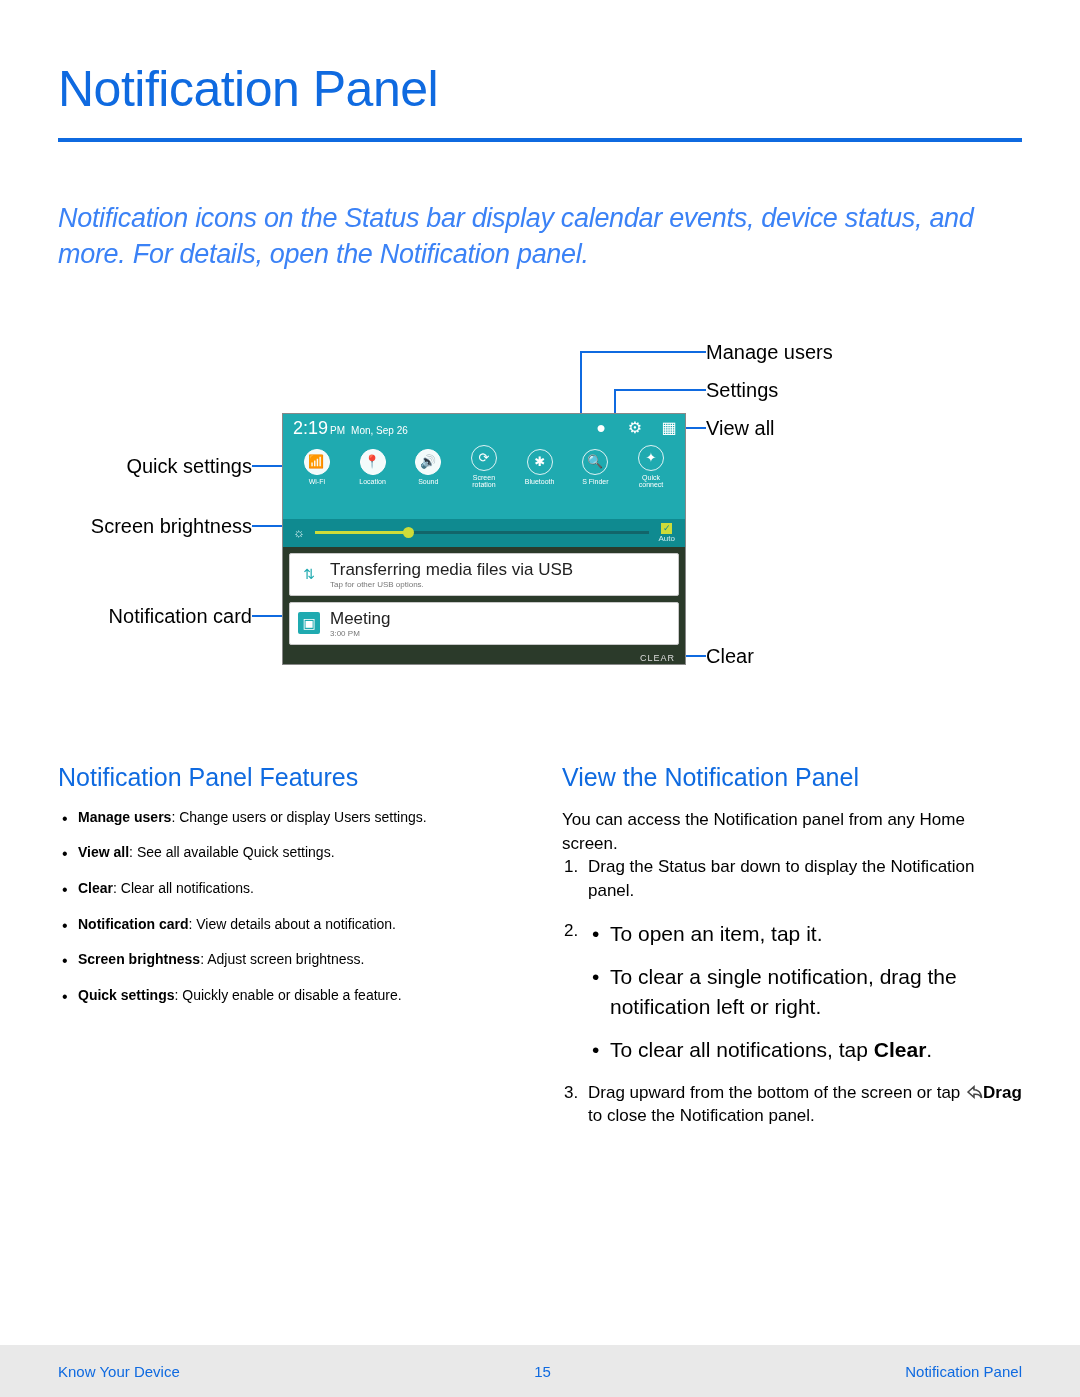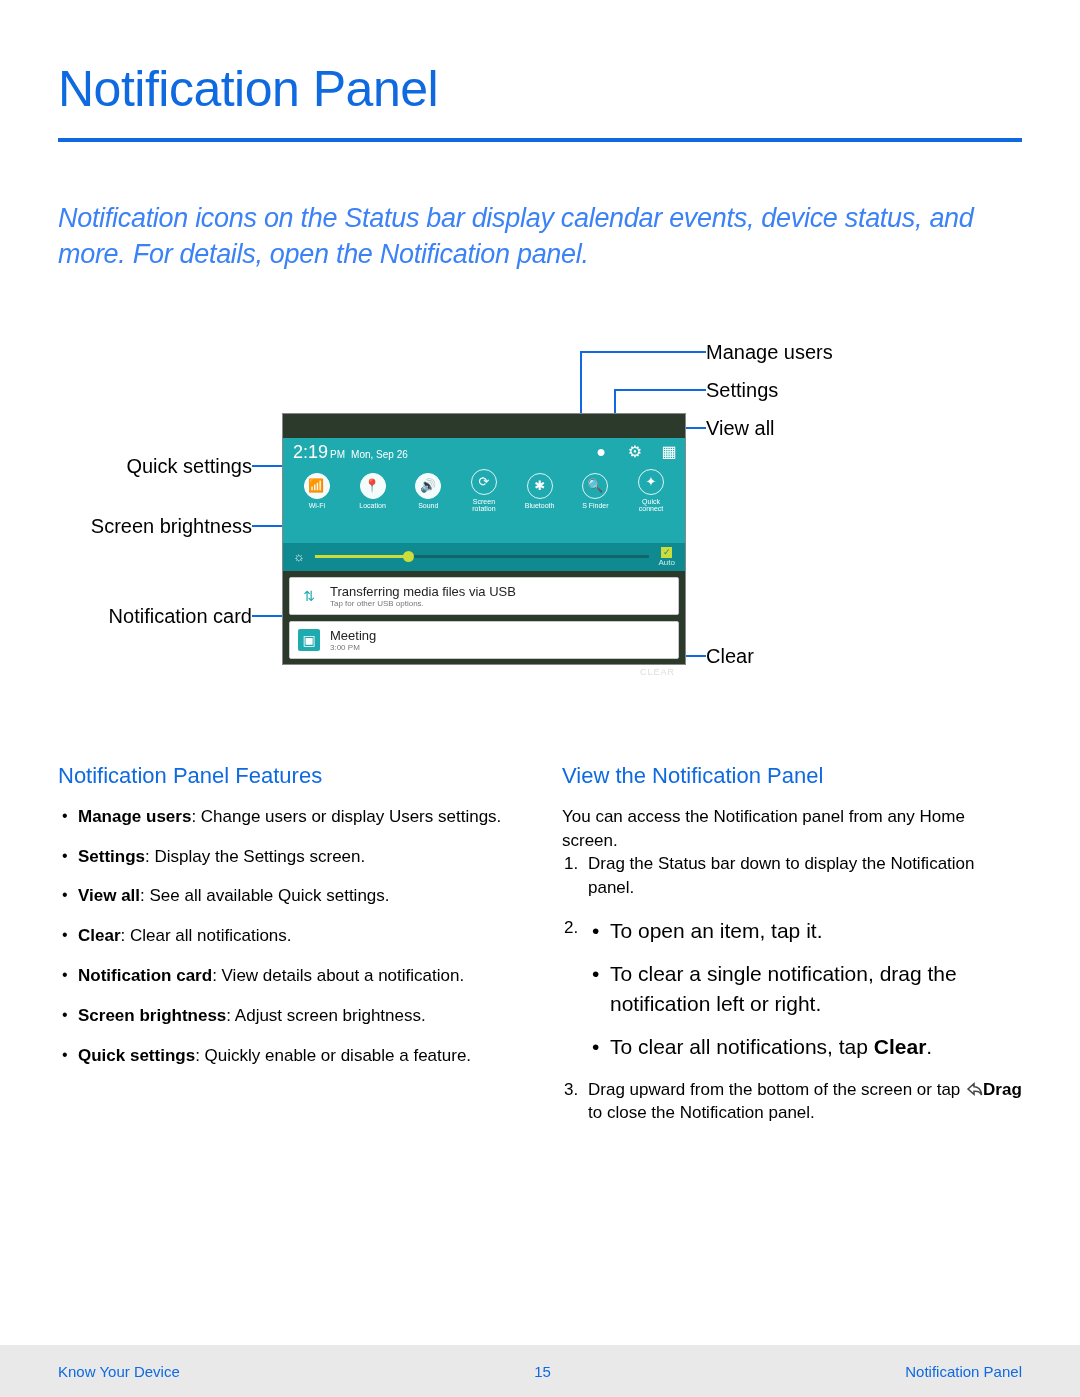--- a/index.html
+++ b/index.html
@@ -51,21 +51,20 @@
     background: #1faab0;
     height: 105px;
     position: relative;
   }
   .time-row {
     display: flex;
     align-items: baseline;
     padding: 4px 10px 0 10px;
     color: #fff;
     font-size: 12px;
-    margin-top: 24px;
   }
   .time-big { font-size: 18px; font-weight: 500; margin-right: 2px;}
   .time-small { font-size: 10px; margin-right: 6px;}
   .time-date { font-size: 10px; }
   .top-icons {
     position: absolute;
     right: 6px;
     top: 4px;
     display: flex;
     gap: 14px;
@@ -139,21 +138,21 @@
     align-items: center;
     gap: 10px;
   }
   .card .cic {
     width: 22px; height: 22px;
     display:flex;align-items:center;justify-content:center;
     color: #1faab0;
     font-size: 14px;
   }
   .card .cic.cal { background:#1faab0;color:#fff;border-radius:2px;}
-  .card .ctxt .ct { font-size: 13px; color:#222;}
+  .card .ctxt .ct { font-size: 17px; color:#222;}
   .card .ctxt .cs { font-size: 8px; color:#777;}
   .clear-row {
     text-align: right;
     font-size: 9px;
     color: #ddd;
     letter-spacing: 1px;
     padding: 2px 10px 0 0;
   }
   
   .callout {
@@ -166,30 +165,30 @@
     position: absolute;
     background: #0f6ae0;
   }
   
   .columns {
     display: flex;
     gap: 44px;
   }
   .col { flex: 1; }
   .col h2 {
-    font-size: 22px;
+    font-size: 25px;
     font-weight: 400;
     color: #0f6ae0;
     margin-bottom: 16px;
   }
   .bullets { list-style: none; }
   .bullets li {
     position: relative;
     padding-left: 20px;
-    font-size: 17px;
+    font-size: 14px;
     line-height: 1.4;
     margin-bottom: 16px;
   }
   .bullets li::before {
     content: "•";
     position: absolute;
     left: 4px;
     top: 0;
     font-size: 16px;
   }
@@ -346,21 +345,20 @@
       </div>
     <div class="clear-row"><span>CLEAR</span></div>
   </div>
 </div>
 
 <div class="columns">
   <div class="col">
     <h2>Notification Panel Features</h2>
     <ul class="bullets" id="feat-list">
         <li><b>Manage users</b>: Change users or display Users settings.</li>
-        <li><b>Settings</b>: Display the Settings screen.</li>
         <li><b>View all</b>: See all available Quick settings.</li>
         <li><b>Clear</b>: Clear all notifications.</li>
         <li><b>Notification card</b>: View details about a notification.</li>
         <li><b>Screen brightness</b>: Adjust screen brightness.</li>
         <li><b>Quick settings</b>: Quickly enable or disable a feature.</li>
       </ul>
   </div>
   <div class="col">
     <h2>View the Notification Panel</h2>
     <p class="para">You can access the Notification panel from any Home screen.</p>

